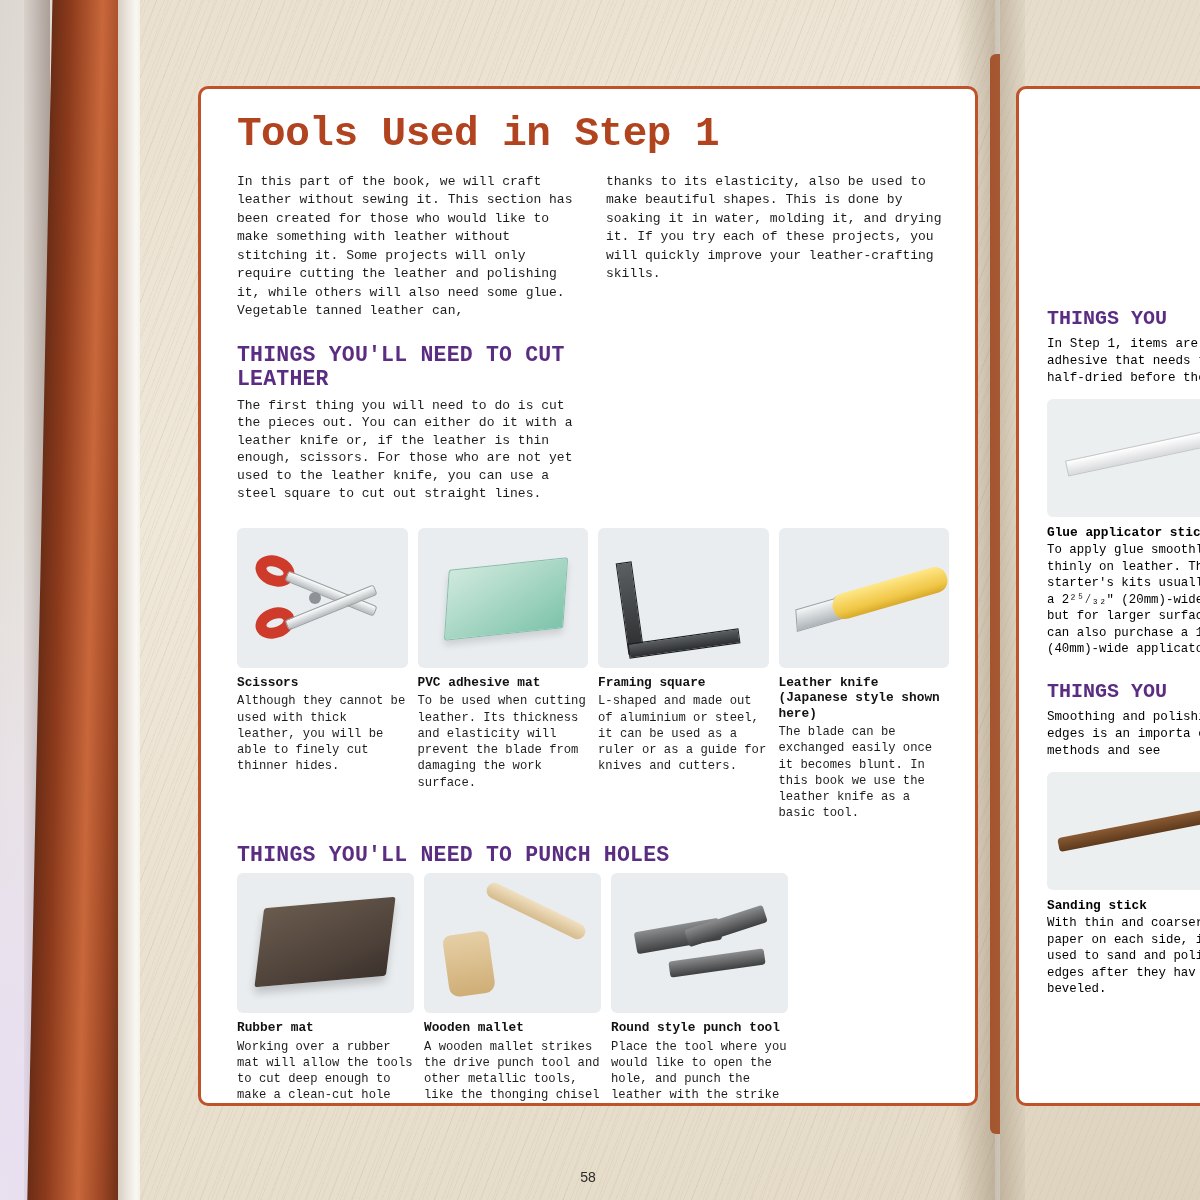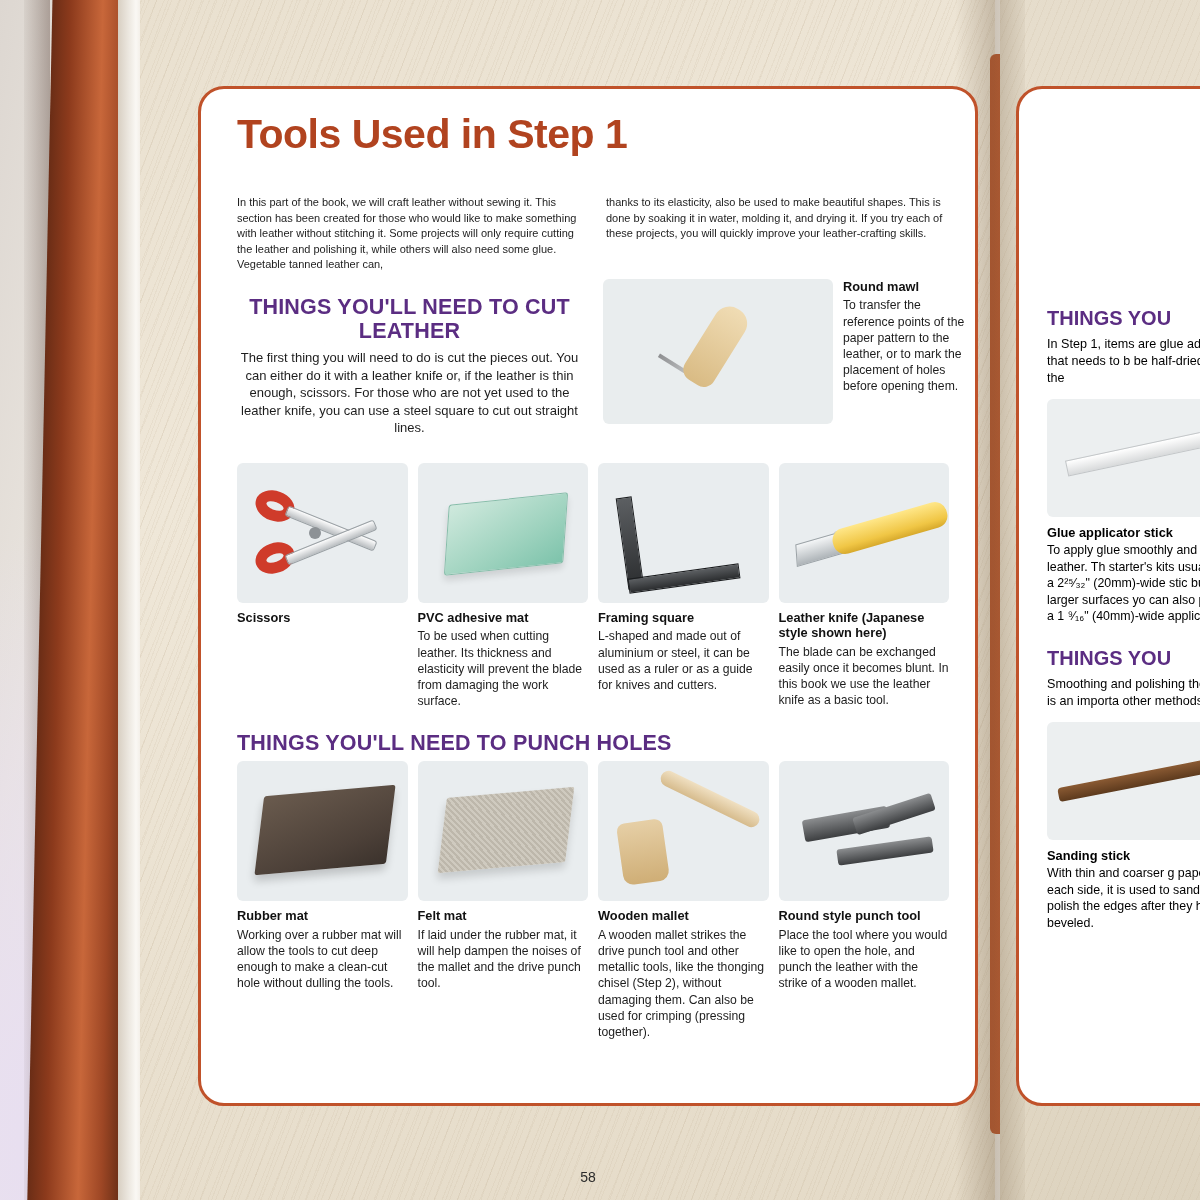--- a/index.html
+++ b/index.html
@@ -62,21 +62,22 @@
   .cover-right {
     position: absolute; left: 990px; top: 60px; width: 215px; height: 1080px;
     background: linear-gradient(90deg,#b8542b 0%, #d2703f 30%, #c25f31 100%);
     border-radius: 6px 0 0 6px;
   }
   
   .panel {
     position: absolute;
     background: #ffffff;
     border: 3px solid #c0522a;
-    border-radius: 26px;
+    border-radius: 10px;
+    font-family: Liberation Mono, monospace;
   }
   .panel-left { left: 198px; top: 92px; width: 780px; height: 1020px; }
   .panel-right { left: 1016px; top: 92px; width: 260px; height: 1020px; }
 
   .content {
     position: absolute; inset: 0;
     padding: 18px 26px 10px 36px;
     overflow: hidden;
   }
   .content-right { padding: 18px 20px 10px 28px; }
@@ -86,24 +87,23 @@
     font-size: 41px;
     letter-spacing: -0.5px;
     font-weight: bold;
     margin: 4px 0 16px 0;
   }
   .intro-cols {
     display: flex; gap: 26px;
   }
   .intro-col { width: 345px; }
   p.body {
-    font-size: 11px;
+    font-size: 13px;
     line-height: 1.42;
     color: #1d1d1d;
-    margin-top: 21px;
   }
   h2.section {
     color: #5b2d82;
     font-size: 21.5px;
     font-weight: bold;
     letter-spacing: 0.2px;
     line-height: 1.12;
     margin: 22px 0 6px 0;
   }
   h2.section.wide { font-size: 21.5px; }
@@ -255,37 +255,38 @@
 
         <div class="intro-cols">
           <div class="intro-col">
             <p class="body">In this part of the book, we will craft leather without sewing it. This section has been created for those who would like to make something with leather without stitching it. Some projects will only require cutting the leather and polishing it, while others will also need some glue. Vegetable tanned leather can,</p>
           </div>
           <div class="intro-col">
             <p class="body">thanks to its elasticity, also be used to make beautiful shapes. This is done by soaking it in water, molding it, and drying it. If you try each of these projects, you will quickly improve your leather-crafting skills.</p>
           </div>
         </div>
 
-        <div style="width:345px;text-align:center;">
+        <div style="width:345px;">
           <h2 class="section">THINGS YOU'LL NEED TO CUT LEATHER</h2>
           <p class="section-intro">The first thing you will need to do is cut the pieces out. You can either do it with a leather knife or, if the leather is thin enough, scissors. For those who are not yet used to the leather knife, you can use a steel square to cut out straight lines.</p>
         </div>
 
         <div class="tile-row" style="margin-top:26px;">
           <div class="tile">
             <div class="photo">
               <div class="art">
                 <div class="sc-ring1"></div>
                   <div class="sc-ring2"></div>
                 <div class="sc-blade1"></div>
                   <div class="sc-blade2"></div>
                   <div class="sc-pivot"></div>
               </div>
             </div>
             <div class="cap-title">Scissors</div>
+            <div class="cap-body">Although they cannot be used with thick leather, you will be able to finely cut thinner hides.</div>
           </div>
 
           <div class="tile">
             <div class="photo">
               <div class="art">
                   <div class="pvc"></div>
                 </div>
             </div>
             <div class="cap-title">PVC adhesive mat</div>
             <div class="cap-body">To be used when cutting leather. Its thickness and elasticity will prevent the blade from damaging the work surface.</div>
@@ -323,29 +324,20 @@
           <div class="tile">
             <div class="photo">
               <div class="art">
                   <div class="rubber"></div>
                 </div>
             </div>
             <div class="cap-title">Rubber mat</div>
             <div class="cap-body">Working over a rubber mat will allow the tools to cut deep enough to make a clean-cut hole without dulling the tools.</div>
           </div>
 
-          <div class="tile">
-            <div class="photo">
-              <div class="art">
-                  <div class="felt"></div>
-                </div>
-            </div>
-            <div class="cap-title">Felt mat</div>
-            <div class="cap-body">If laid under the rubber mat, it will help dampen the noises of the mallet and the drive punch tool.</div>
-          </div>
 
           <div class="tile">
             <div class="photo">
               <div class="art">
                   <div class="mal-handle"></div>
                   <div class="mal-head"></div>
                 </div>
             </div>
             <div class="cap-title">Wooden mallet</div>
             <div class="cap-body">A wooden mallet strikes the drive punch tool and other metallic tools, like the thonging chisel (Step 2), without damaging them. Can also be used for crimping (pressing together).</div>
@@ -359,33 +351,20 @@
                   <div class="punch p3"></div>
                 </div>
             </div>
             <div class="cap-title">Round style punch tool</div>
             <div class="cap-body">Place the tool where you would like to open the hole, and punch the leather with the strike of a wooden mallet.</div>
           </div>
         </div>
 
       </div>
 
-      <div class="mawl-block" style="left:402px; top:190px;">
-        <div class="mawl-photo">
-          <div class="art">
-              <div class="mawl-n"></div>
-              <div class="mawl-f"></div>
-              <div class="mawl-h"></div>
-            </div>
-        </div>
-        <div class="mawl-text">
-          <div class="cap-title" style="margin-top:0;">Round mawl</div>
-          <div class="cap-body">To transfer the reference points of the paper pattern to the leather, or to mark the placement of holes before opening them.</div>
-        </div>
-      </div>
     </div>
 
     <div class="panel panel-right">
       <div class="content content-right">
         <div style="height:190px;"></div>
         <div class="rp-h2">THINGS YOU</div>
         <p class="rp-p" style="margin-top:6px;">In Step 1, items are glue adhesive that needs to b be half-dried before the</p>
 
         <div class="rp-photo">
           <div class="art">

